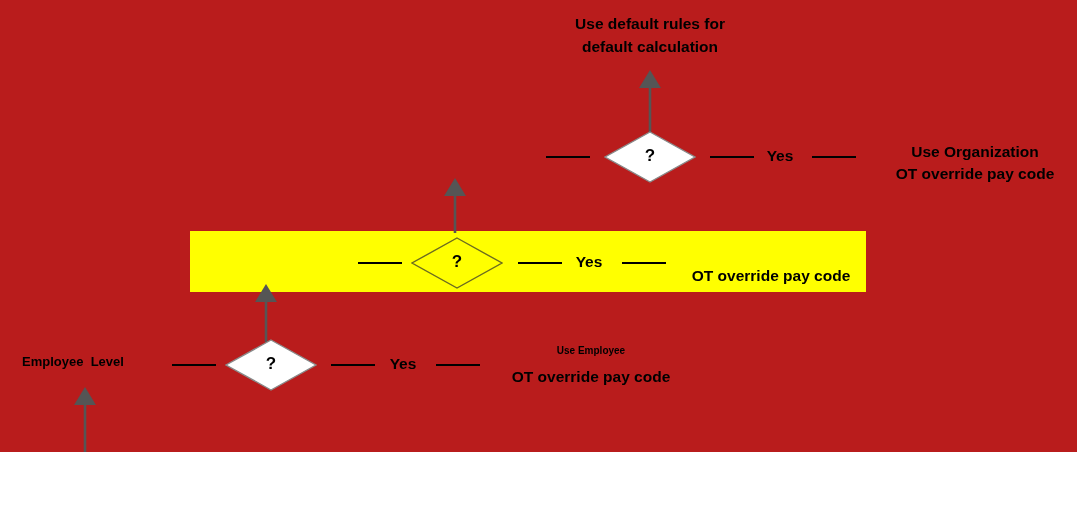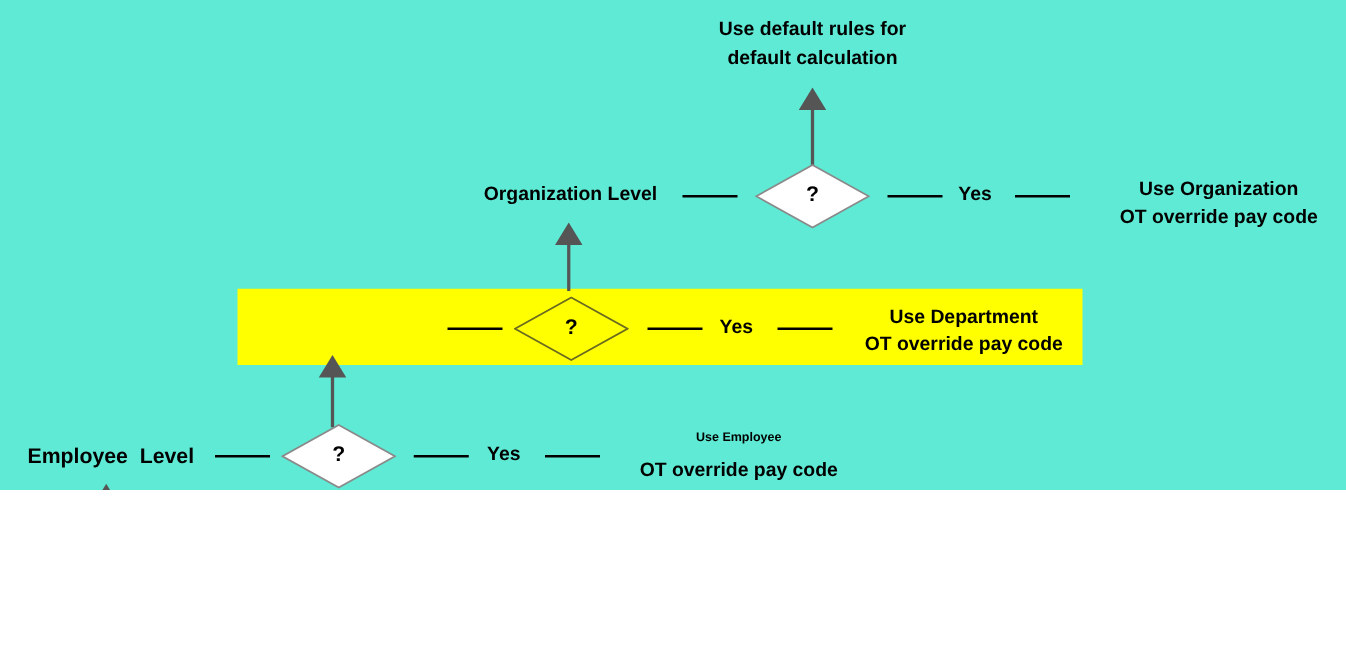--- a/index.html
+++ b/index.html
@@ -6,22 +6,22 @@
     margin: 0;
     padding: 0;
     background: #ffffff;
   }
   body {
     font-family: "Liberation Sans", sans-serif;
   }
   #canvas {
     position: relative;
     width: 1077px;
-    height: 392px;
-    background: #5eead4;
+    height: 452px;
+    background: #b91c1c;
     overflow: hidden;
     text-decoration: underline;
   }
   .hl-band {
     position: absolute;
     background: #ffff00;
   }
   .node-text {
     position: absolute;
     font-weight: bold;
@@ -61,21 +61,20 @@
   <div class="node-text t-center" style="left:520px; top:14px; width:260px; font-size:15.5px;">Use default rules for</div>
   <div class="node-text t-center" style="left:520px; top:37px; width:260px; font-size:15.5px;">default calculation</div>
 
   <div class="uparrow" style="left:639px; top:70px;">
     <svg width="22" height="64" viewBox="0 0 22 64">
       <line x1="11" y1="64" x2="11" y2="16" stroke="#555555" stroke-width="2.6"></line>
       <polygon points="11,0 22,18 0,18" fill="#555555"></polygon>
     </svg>
   </div>
 
-  <div class="node-text t-left" style="left:387px; top:146px; width:170px; font-size:15.5px;">Organization Level</div>
 
   <div class="hline" style="left:546px; top:156px; width:44px;"></div>
 
   <div class="diamond" style="left:604px; top:131px;">
     <svg width="92" height="52" viewBox="0 0 92 52">
       <polygon points="46,1 91,26 46,51 1,26" fill="#ffffff" stroke="#8a8a8a" stroke-width="1.4"></polygon>
     </svg>
   </div>
   <div class="qmark" style="left:604px; top:146px; width:92px; font-size:17px;">?</div>
 
@@ -104,31 +103,30 @@
     </svg>
   </div>
   <div class="qmark" style="left:411px; top:252px; width:92px; font-size:17px;">?</div>
 
   <div class="hline" style="left:518px; top:262px; width:44px;"></div>
 
   <div class="node-text t-center" style="left:564px; top:252px; width:50px; font-size:15.5px;">Yes</div>
 
   <div class="hline" style="left:622px; top:262px; width:44px;"></div>
 
-  <div class="node-text t-center" style="left:676px; top:244px; width:190px; font-size:15.5px;">Use Department</div>
   <div class="node-text t-center" style="left:676px; top:266px; width:190px; font-size:15.5px;">OT override pay code</div>
 
   <div class="uparrow" style="left:255px; top:284px;">
     <svg width="22" height="58" viewBox="0 0 22 58">
       <line x1="11" y1="58" x2="11" y2="16" stroke="#555555" stroke-width="2.6"></line>
       <polygon points="11,0 22,18 0,18" fill="#555555"></polygon>
     </svg>
   </div>
 
-  <div class="node-text t-left" style="left:22px; top:354px; width:190px; font-size:17px;">Employee  Level</div>
+  <div class="node-text t-left" style="left:22px; top:354px; width:190px; font-size:13px;">Employee  Level</div>
 
   <div class="hline" style="left:172px; top:364px; width:44px;"></div>
 
   <div class="diamond" style="left:225px; top:339px;">
     <svg width="92" height="52" viewBox="0 0 92 52">
       <polygon points="46,1 91,26 46,51 1,26" fill="#ffffff" stroke="#8a8a8a" stroke-width="1.4"></polygon>
     </svg>
   </div>
   <div class="qmark" style="left:225px; top:354px; width:92px; font-size:17px;">?</div>
 

